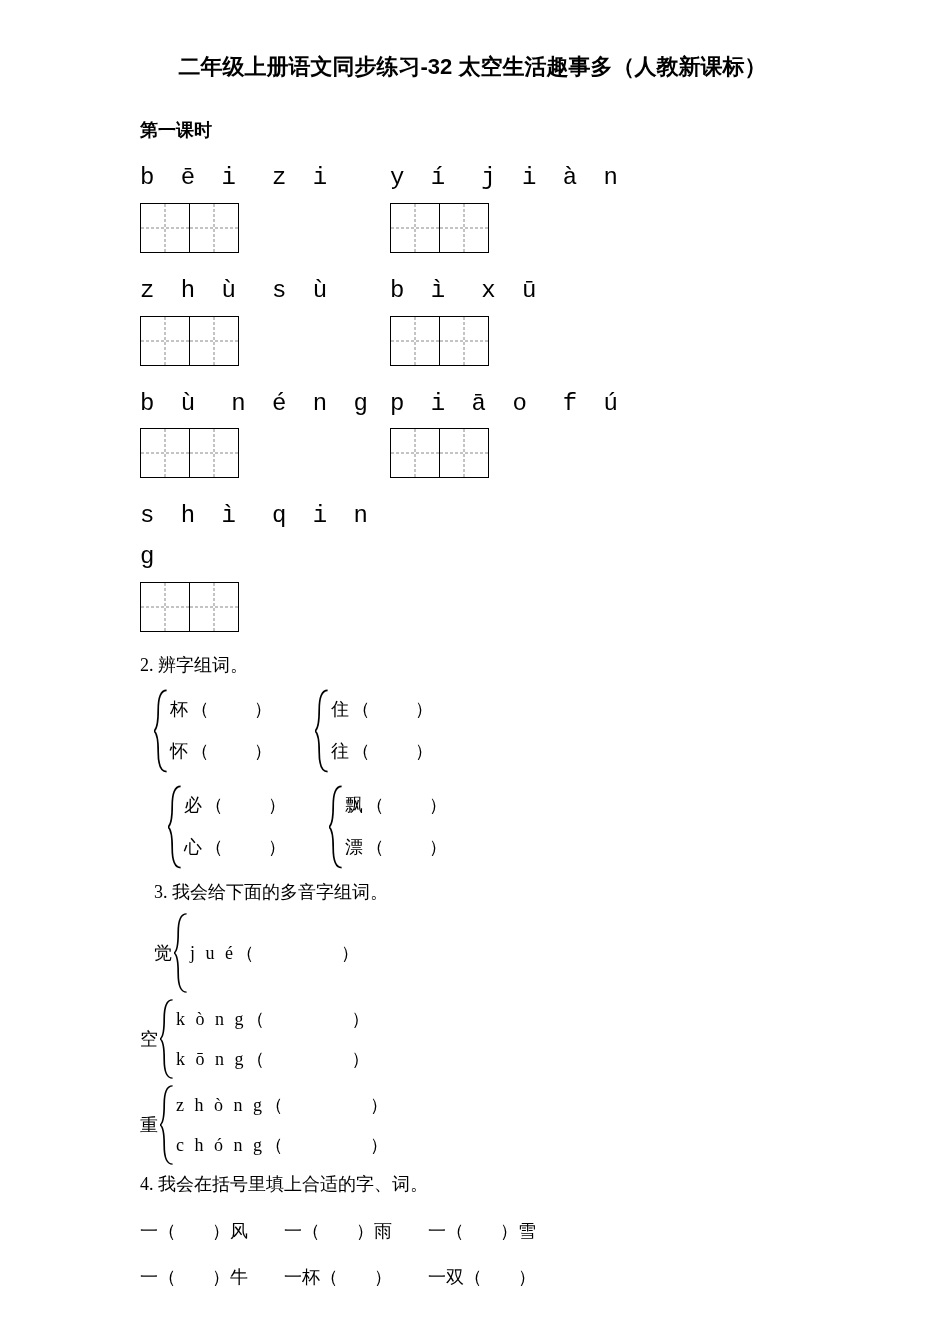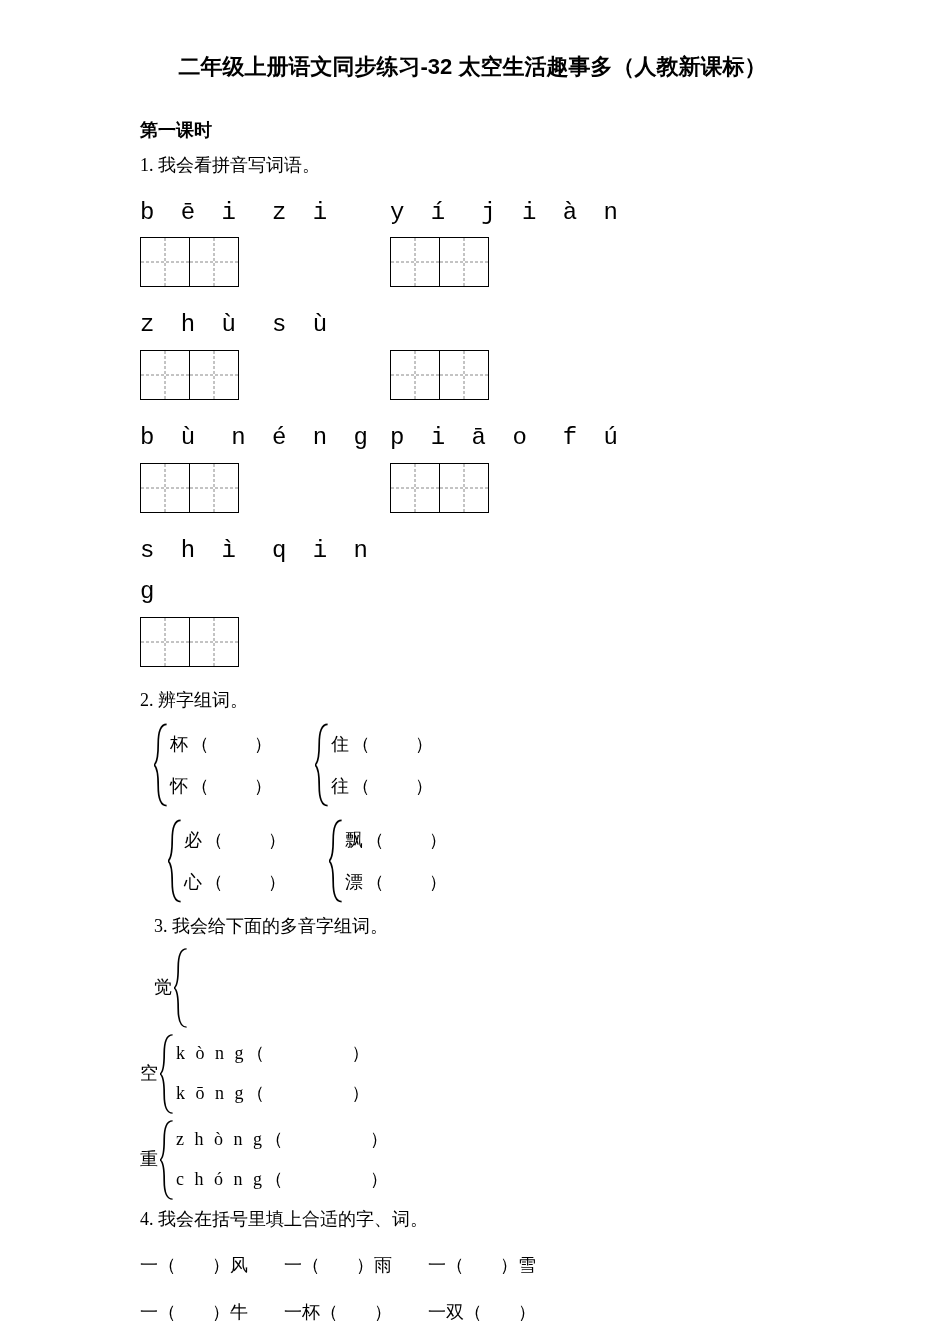--- a/index.html
+++ b/index.html
@@ -111,21 +111,20 @@
 </style>
 </head>
 <body>
 
 <div class="page">
 
   <div class="title">二年级上册语文同步练习-32 太空生活趣事多（人教新课标）</div>
 
   <div class="lesson-header">第一课时</div>
 
-  <div class="task-line">1. 我会看拼音写词语。</div>
 
   <div class="pinyin-row">
     <div class="pinyin-slot"><span class="pinyin-text">b ē i　z i</span></div>
     <div class="pinyin-slot"><span class="pinyin-text">y í　j i à n</span></div>
   </div>
   <div class="box-row">
     <div class="box-slot">
         <div class="tian-pair">
           <div class="tian"></div>
           <div class="tian"></div>
@@ -134,20 +133,21 @@
     <div class="box-slot">
         <div class="tian-pair">
           <div class="tian"></div>
           <div class="tian"></div>
         </div>
       </div>
   </div>
 
   <div class="pinyin-row">
     <div class="pinyin-slot"><span class="pinyin-text">z h ù　s ù</span></div>
+    <div class="pinyin-slot"><span class="pinyin-text">b ì　x ū</span></div>
   </div>
   <div class="box-row">
     <div class="box-slot">
         <div class="tian-pair">
           <div class="tian"></div>
           <div class="tian"></div>
         </div>
       </div>
     <div class="box-slot">
         <div class="tian-pair">
@@ -233,20 +233,21 @@
   </div>
 
   <div class="task-line" style="margin-left:14px;">3. 我会给下面的多音字组词。</div>
 
   <div class="brace-group" style="margin-left:14px; margin-top:6px;">
     <div class="brace-label">觉</div>
     <svg class="brace-svg" viewBox="0 0 10 90" preserveAspectRatio="none" style="height:80px;">
         <path d="M9 1 Q3 1 3 22 Q3 43 0 45 Q3 47 3 68 Q3 89 9 89" fill="none" stroke="#000" stroke-width="1.2"></path>
       </svg>
     <div class="brace-lines" style="height:80px;">
+      <div class="line">j u é（　　　　）</div>
     </div>
   </div>
 
   <div class="brace-group" style="margin-left:0; margin-top:6px;">
     <div class="brace-label">空</div>
     <svg class="brace-svg" viewBox="0 0 10 90" preserveAspectRatio="none" style="height:80px;">
         <path d="M9 1 Q3 1 3 22 Q3 43 0 45 Q3 47 3 68 Q3 89 9 89" fill="none" stroke="#000" stroke-width="1.2"></path>
       </svg>
     <div class="brace-lines" style="height:80px;">
       <div class="line">k ò n g（　　　　）</div>

